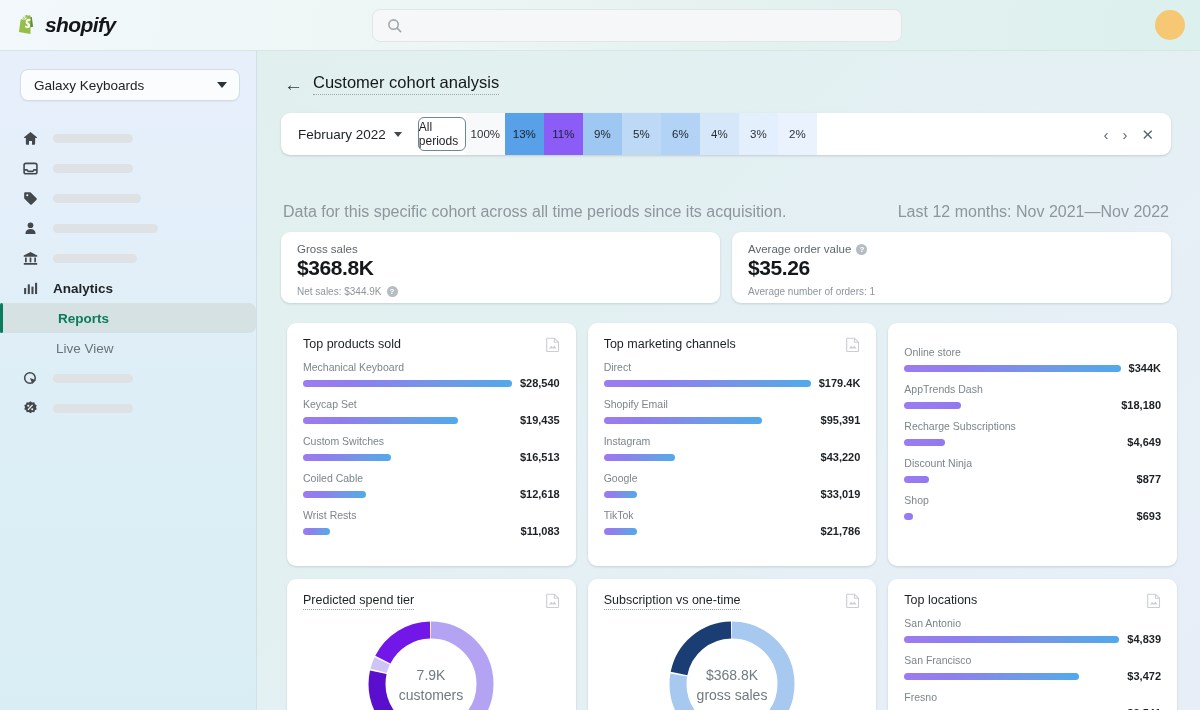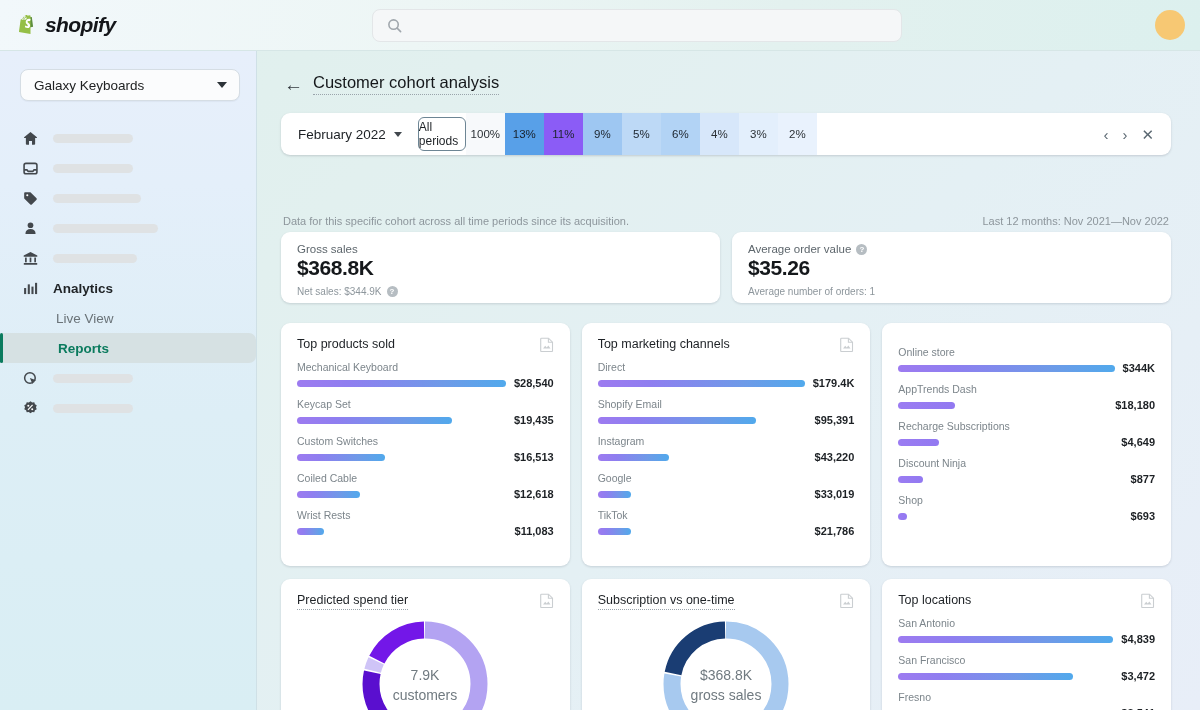--- a/index.html
+++ b/index.html
@@ -106,41 +106,41 @@
   }
   .pcell {
     width: 39px; display: flex; align-items: center; justify-content: center;
     font-size: 11.5px; color: #2b3136;
   }
   .strip-spacer { flex: 1; }
   .strip-ctrls { display: flex; align-items: center; gap: 14px; padding-right: 17px; color: #5b6872; }
   .ctrl { font-size: 15px; cursor: default; line-height: 1; }
 
   .strip-sub {
-    position: absolute; left: 26px; top: 164px; width: 886px;
+    position: absolute; left: 26px; top: 152px; width: 886px;
     display: flex; justify-content: space-between;
-    font-size: 11px; color: #8d969c;
+    font-size: 16px; color: #8d969c;
   }
 
   
   .kpi-row { position: absolute; left: 24px; top: 181px; width: 890px; display: flex; gap: 12px; }
   .kpi {
     flex: 1; height: 71px; background: #fff; border-radius: 9px; padding: 11px 0 0 16px;
     box-shadow: 0 1px 3px rgba(16,24,40,.09), 0 1px 2px rgba(16,24,40,.05);
   }
   .kpi-label { font-size: 11.5px; color: #5d666c; display: flex; align-items: center; gap: 5px; }
   .kpi-value { font-size: 21px; font-weight: bold; color: #15181b; margin-top: 1px; letter-spacing: -0.4px; }
   .kpi-sub { font-size: 10px; color: #8d969c; margin-top: 6px; display: flex; align-items: center; gap: 5px; text-align: right; }
   .qmark {
     width: 11px; height: 11px; border-radius: 50%; background: #b6bdc2; color: #fff;
     font-size: 8px; display: inline-flex; align-items: center; justify-content: center; font-weight: bold;
   }
 
   
-  .grid-row { position: absolute; left: 24px; width: 890px; display: flex; gap: 12px; }
+  .grid-row { position: absolute; left: 30px; width: 890px; display: flex; gap: 12px; }
   .grid-row.r1 { top: 272px; }
   .grid-row.r2 { top: 528px; }
   .card {
     flex: 1; background: #fff; border-radius: 9px;
     box-shadow: 0 1px 3px rgba(16,24,40,.09), 0 1px 2px rgba(16,24,40,.05);
     padding: 14px 16px 12px 16px; position: relative;
   }
   .card.r1 { height: 243px; }
   .card.r2 { height: 182px; overflow: hidden; }
   .card-head { display: flex; align-items: flex-start; justify-content: space-between; }
@@ -256,25 +256,25 @@
           <svg width="17" height="17" viewBox="0 0 18 18">
               <rect x="2.2" y="8.5" width="2.2" height="6.4" fill="#43484d"></rect>
               <rect x="6.1" y="4.6" width="2.2" height="10.3" fill="#43484d"></rect>
               <rect x="10" y="7" width="2.2" height="7.9" fill="#43484d"></rect>
               <rect x="13.8" y="3" width="2.2" height="11.9" fill="#43484d"></rect>
             </svg>
         </span>
         <span class="nav-label">Analytics</span>
       </div>
 
+      <div class="sub-row active">
+        <span>Reports</span>
+      </div>
       <div class="sub-row inactive">
         <span>Live View</span>
-      </div>
-      <div class="sub-row active">
-        <span>Reports</span>
       </div>
 
       <div class="nav-row">
         <span class="nav-ico">
           <svg width="17" height="17" viewBox="0 0 18 18">
               <circle cx="8.4" cy="8.4" r="5.6" fill="none" stroke="#43484d" stroke-width="1.6"></circle>
               <path d="M8.4 8.4l6.6 2.4-2.9 1.1-1.1 2.9-2.6-6.4z" fill="#43484d"></path>
             </svg>
         </span>
         <span class="redact" style="width:80px"></span>

